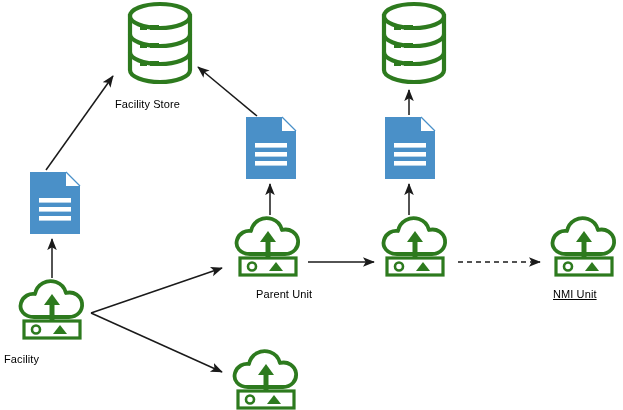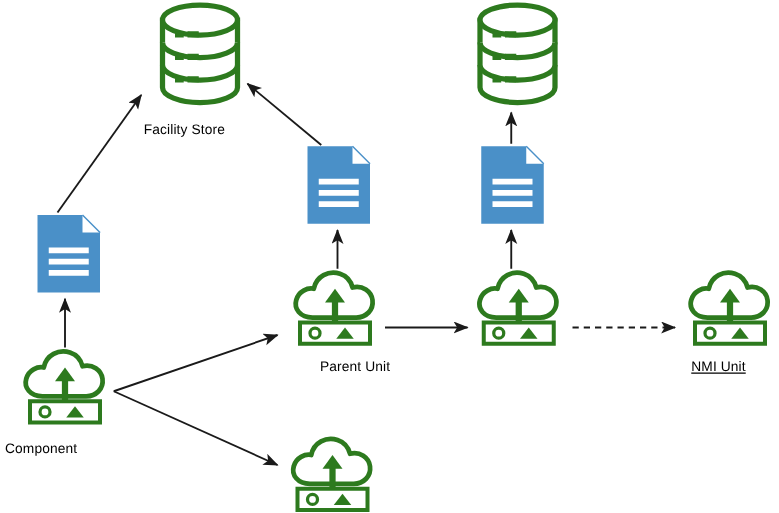--- a/index.html
+++ b/index.html
@@ -175,19 +175,19 @@
       <path d="M34,46 L34,26" stroke="#2d7a1e" stroke-width="5" fill="none"></path>
       <path d="M34,19 L42,30 L26,30 Z" fill="#2d7a1e"></path>
       <rect x="6" y="46" width="56" height="17" fill="#ffffff" stroke="#2d7a1e" stroke-width="3.2"></rect>
       <circle cx="18" cy="54.5" r="4" fill="#ffffff" stroke="#2d7a1e" stroke-width="2.6"></circle>
       <path d="M42,50 L49,59 L35,59 Z" fill="#2d7a1e"></path>
     </g>
   </svg>
 
   <div class="node-label" style="left:115px; top:98px;">Facility Store</div>
 
-  <div class="node-label" style="left:4px; top:353px;">Component</div>
+  <div class="node-label" style="left:4px; top:353px;">Facility</div>
 
   <div class="node-label" style="left:228px; top:288px;margin-left:28px;">Parent Unit</div>
 
   <div class="node-label" style="left:553px; top:288px;text-decoration:underline;">NMI Unit</div>
 
 </div>
 
 </body></html>

